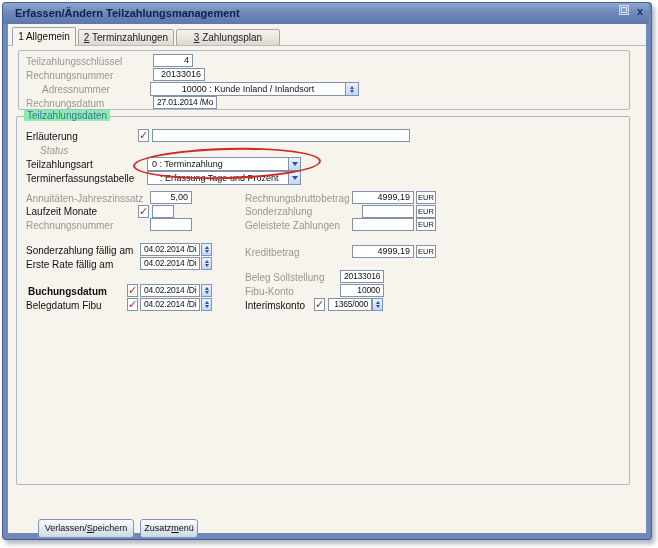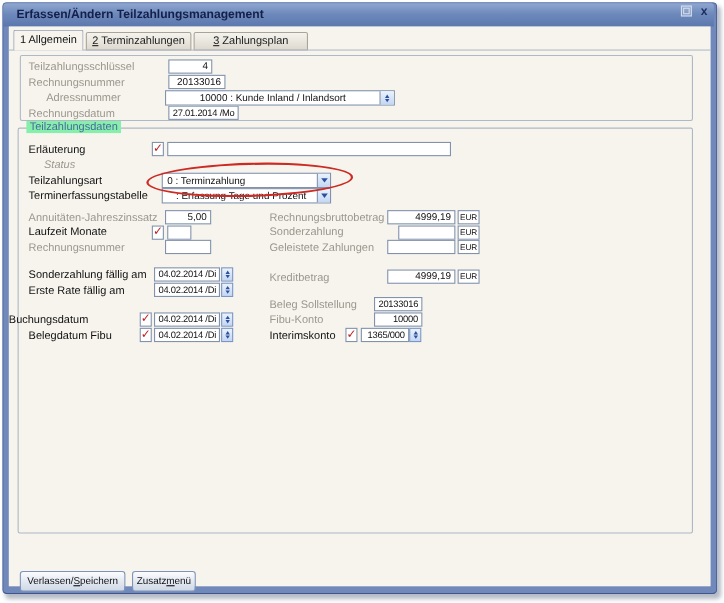--- a/index.html
+++ b/index.html
@@ -61,21 +61,21 @@
   .spin .dn{width:0;height:0;border-left:2.5px solid transparent;border-right:2.5px solid transparent;border-top:3.5px solid #2d4f9e;}
   
   .note{position:absolute;width:11px;height:13px;box-sizing:border-box;background:#fff;border:1px solid #8292aa;}
   .note .chk{position:absolute;left:0px;top:-1px;color:#c22020;font-weight:bold;font-size:11px;line-height:13px;}
   
   .ellipse{position:absolute;left:133px;top:148px;width:184px;height:27px;border:2px solid #cc2a22;
            border-radius:50%;transform:rotate(-1.5deg);z-index:5;}
   
   .btn{position:absolute;top:519px;height:19px;box-sizing:border-box;border:1px solid #7f94b8;border-radius:3px;
        background:linear-gradient(180deg,#fbfcfe 0%,#e3e9f2 50%,#cfd8e6 100%);
-       font-size:9px;line-height:17px;text-align:center;cursor:default;white-space:nowrap;}
+       font-size:9px;line-height:17px;text-align:center;cursor:default;white-space:nowrap;margin-left:20px;}
   .btn .key{text-decoration:underline;}
   .b1{left:18px;width:96px;}
   .b2{left:120px;width:58px;}
 </style>
 </head>
 <body>
 
 <div class="canvas">
   <div class="win-frame"></div>
 
@@ -178,21 +178,21 @@
   <div class="lbl" style="left:26px;top:258px;">Erste Rate fällig am</div>
   <div class="fld datef" style="left:140px;top:257px;width:60px;">04.02.2014 /Di</div>
   <span class="spin" style="left:201px;top:257px;">
       <i class="up"></i>
       <i class="dn"></i>
     </span>
 
   <div class="lbl dis" style="left:245px;top:271px;">Beleg Sollstellung</div>
   <div class="fld num datef" style="left:340px;top:270px;width:44px;">20133016</div>
 
-  <div class="lbl" style="left:8px;top:285px;">Buchungsdatum</div>
+  <div class="lbl" style="left:28px;top:285px;font-weight:bold;">Buchungsdatum</div>
   <span class="note" style="left:127px;top:284px;">
       <span class="chk">✓</span>
     </span>
   <div class="fld datef" style="left:140px;top:284px;width:60px;">04.02.2014 /Di</div>
   <span class="spin" style="left:201px;top:284px;">
       <i class="up"></i>
       <i class="dn"></i>
     </span>
 
   <div class="lbl dis" style="left:245px;top:285px;">Fibu-Konto</div>

